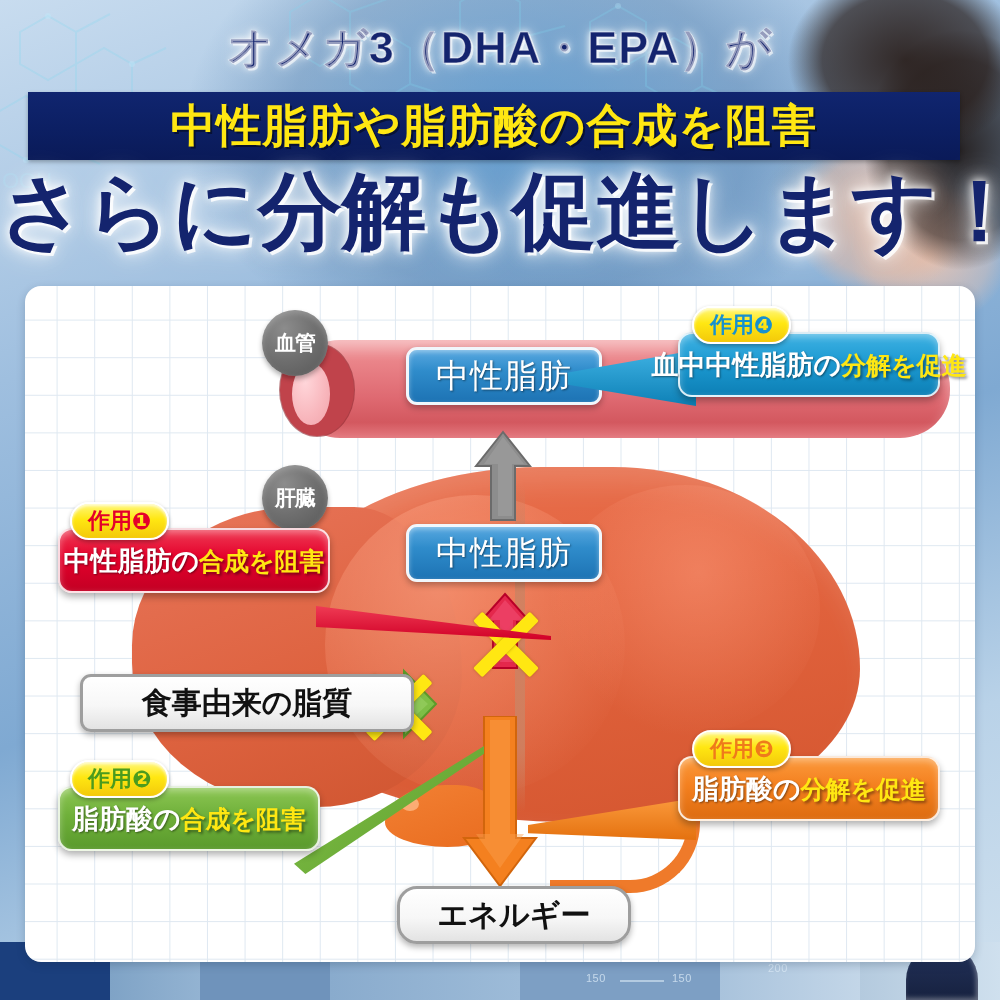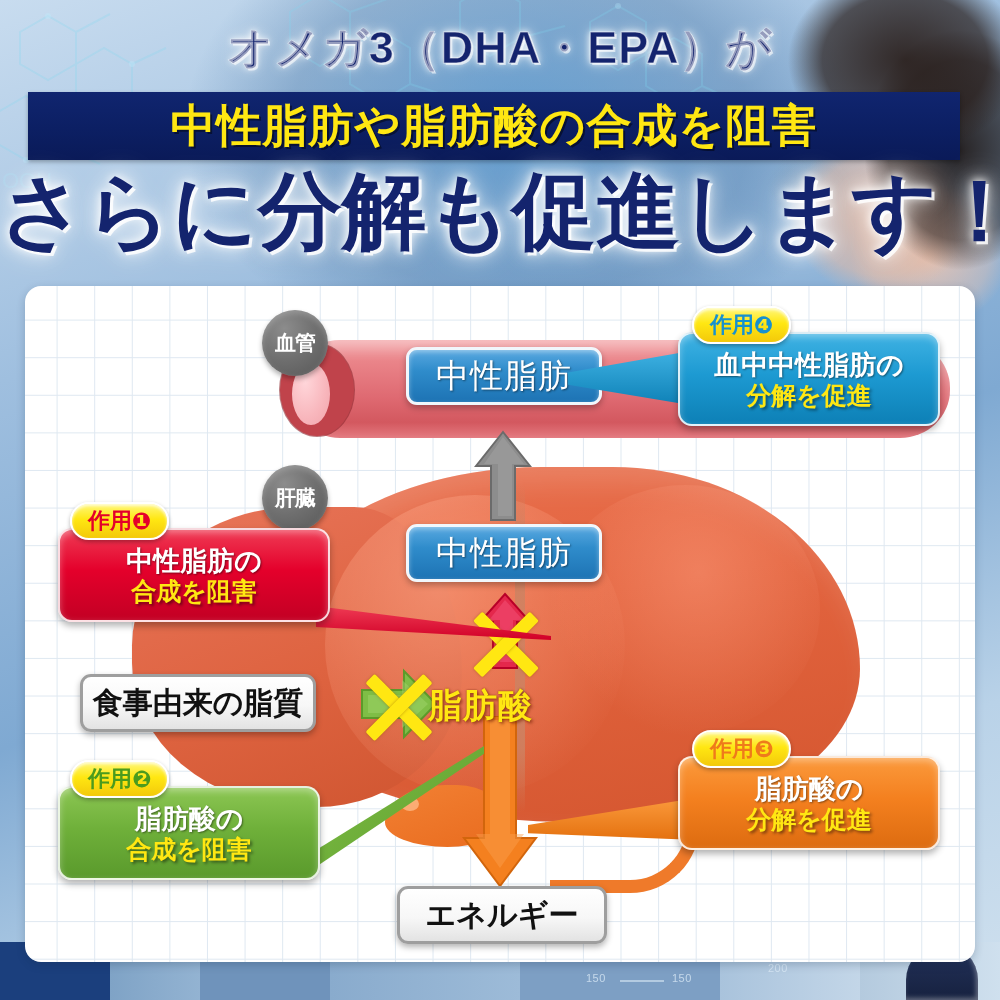--- a/index.html
+++ b/index.html
@@ -216,22 +216,22 @@
   
   .node-white {
     position: absolute; border-radius: 11px;
     background: linear-gradient(180deg,#ffffff 0%,#f7f7f7 55%,#e3e3e3 100%);
     border: 3px solid #9e9e9e;
     box-shadow: 0 3px 6px rgba(0,0,0,.3);
     color: #111111; font-weight: bold; font-size: 30px;
     display: flex; align-items: center; justify-content: center;
     letter-spacing: 0px;
   }
-  #node-dietary-fat { left: 80px; top: 674px; width: 236px; height: 58px; }
-  #node-energy      { left: 397px; top: 886px; width: 210px; height: 58px; }
+  #node-dietary-fat { left: 80px; top: 674px; width: 334px; height: 58px; }
+  #node-energy      { left: 397px; top: 886px; width: 234px; height: 58px; border-radius: 20px; }
 
   
   .node-yellow-text {
     position: absolute; left: 428px; top: 683px;
     color: #ffe712; font-weight: bold; font-size: 34px;
     text-shadow: 2px 2px 3px rgba(120,40,10,.6), 0 0 2px rgba(120,40,10,.8);
     letter-spacing: 1px;
   }
 
   
@@ -273,21 +273,21 @@
     font-weight: bold; font-size: 22px;
     letter-spacing: 0px;
     white-space: nowrap;
   }
   .callout-body {
     position: absolute; top: 26px; left: 0; z-index: 2;
     border-radius: 14px;
     border: 2px solid rgba(255,255,255,.85);
     box-shadow: 0 4px 7px rgba(0,0,0,.3), inset 0 3px 7px rgba(255,255,255,.35);
     padding: 16px 18px 14px;
-    display: flex; flex-direction: column; align-items: center; justify-content: center;
+    display: flex; flex-direction: row; align-items: center; justify-content: center;
   }
   .callout-line1 {
     color: #ffffff; font-weight: bold; font-size: 27px;
     text-shadow: 1px 1px 2px rgba(0,0,0,.45);
     line-height: 1.15; white-space: nowrap;
   }
   .callout-line2 {
     color: #ffe712; font-weight: bold; font-size: 25px;
     text-shadow: 2px 2px 3px rgba(0,0,0,.45);
     line-height: 1.15; white-space: nowrap;
@@ -465,23 +465,20 @@
 
   <div class="node-blue" id="node-blood-tg">
     <span>中性脂肪</span>
   </div>
   <div class="node-blue" id="node-liver-tg">
     <span>中性脂肪</span>
   </div>
   <div class="node-white" id="node-dietary-fat">
     <span>食事由来の脂質</span>
   </div>
-  <div class="node-yellow-text">
-    <span>脂肪酸</span>
-  </div>
   <div class="node-white" id="node-energy">
     <span>エネルギー</span>
   </div>
 
   <div class="callout" id="callout-1">
     <div class="callout-tail"></div>
     <div class="callout-body">
       <div class="callout-line1">中性脂肪の</div>
       <div class="callout-line2">合成を阻害</div>
     </div>

